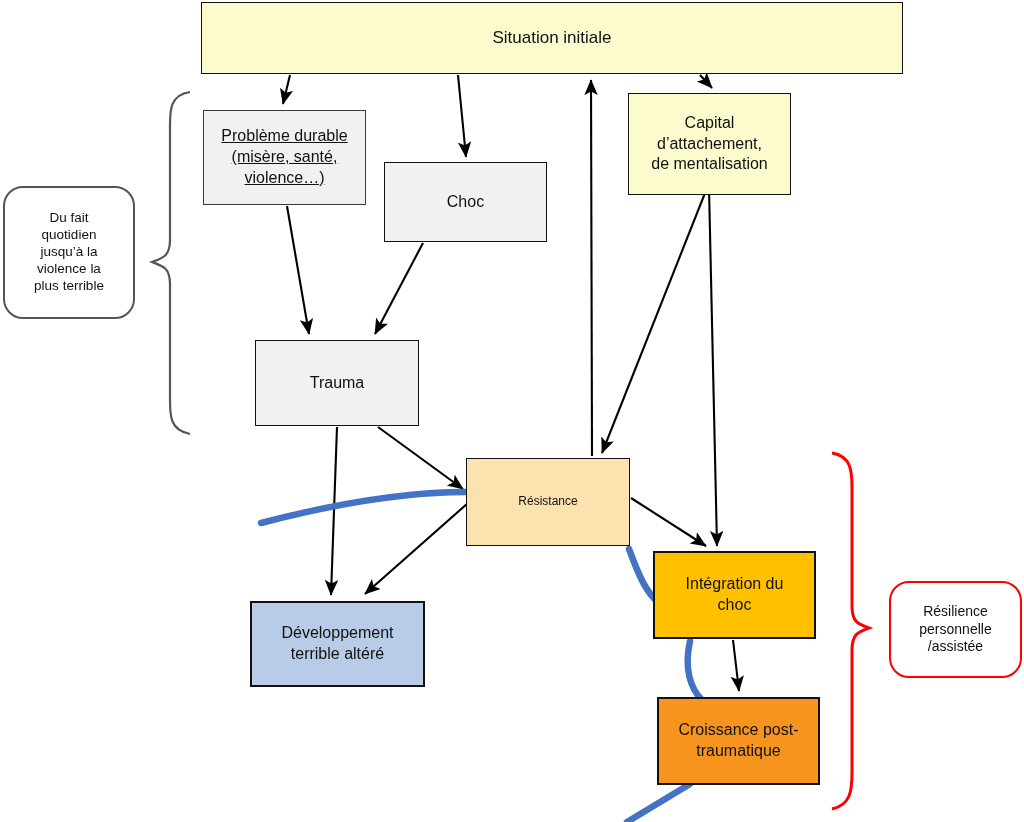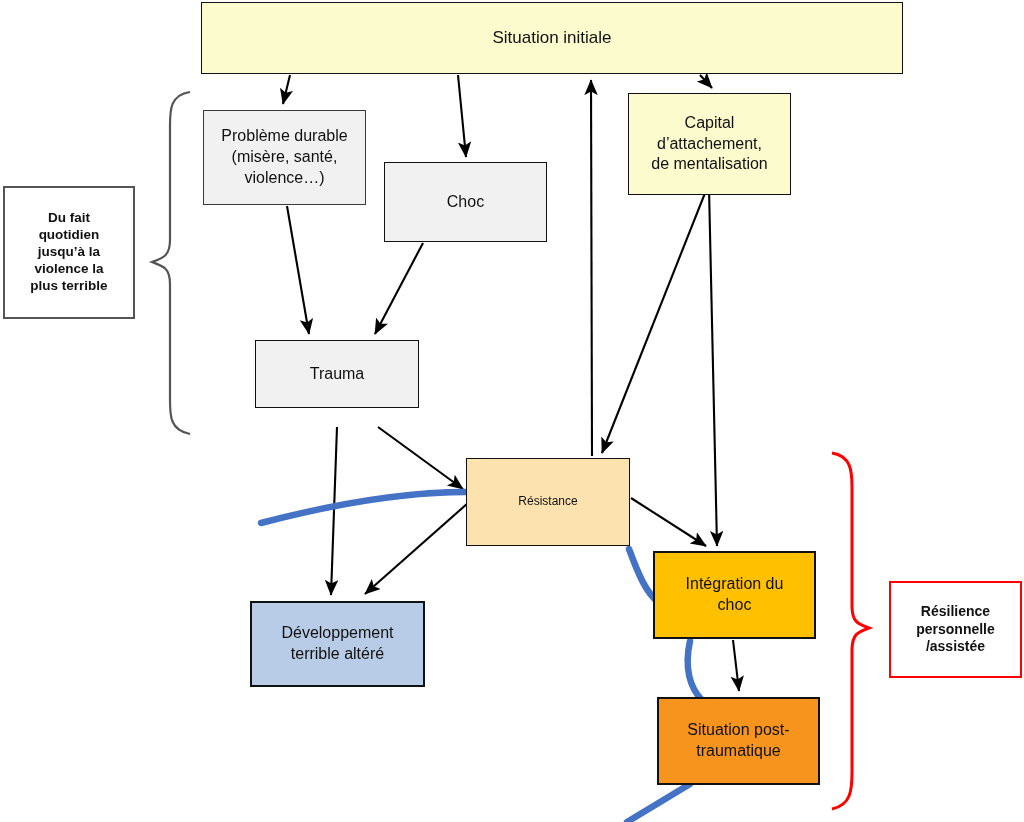--- a/index.html
+++ b/index.html
@@ -41,35 +41,36 @@
     left: 201px; top: 2px; width: 702px; height: 72px;
     background: #FCFBCD;
     border: 1.6px solid #111111;
     font-size: 17px;
   }
   .n-probleme {
     left: 203px; top: 110px; width: 163px; height: 95px;
     background: #F1F1F1;
     border: 1.6px solid #3A3A3A;
     font-size: 16px;
+    text-decoration: underline;
   }
   .n-choc {
     left: 384px; top: 162px; width: 163px; height: 80px;
     background: #F1F1F1;
     border: 1.8px solid #111111;
     font-size: 16px;
   }
   .n-capital {
     left: 628px; top: 93px; width: 163px; height: 102px;
     background: #FCFBCD;
     border: 1.6px solid #111111;
     font-size: 16px;
   }
   .n-trauma {
-    left: 255px; top: 340px; width: 164px; height: 68px;
+    left: 255px; top: 340px; width: 164px; height: 86px;
     background: #F1F1F1;
     border: 1.8px solid #111111;
     font-size: 16px;
   }
   .n-resistance {
     left: 466px; top: 458px; width: 164px; height: 88px;
     background: #FCE2AE;
     border: 1.8px solid #111111;
     font-size: 12px;
   }
@@ -93,23 +94,24 @@
   }
   
   .annot {
     position: absolute;
     box-sizing: border-box;
     display: flex;
     align-items: center;
     justify-content: center;
     text-align: center;
     white-space: pre-line;
-    font-weight: bold;
+    font-weight: normal;
     line-height: 1.25;
     z-index: 6;
+    border-radius: 20px;
   }
   .a-quotidien {
     left: 3px; top: 186px; width: 132px; height: 133px;
     background: #ffffff;
     border: 2px solid #555555;
     color: #111111;
     font-size: 13.5px;
   }
   .a-resilience {
     left: 889px; top: 581px; width: 133px; height: 97px;
@@ -216,21 +218,21 @@
     <span>Développement
 terrible altéré</span>
   </div>
 
   <div class="node n-integration">
     <span>Intégration du
 choc</span>
   </div>
 
   <div class="node n-croissance">
-    <span>Situation post-
+    <span>Croissance post-
 traumatique</span>
   </div>
 
   <div class="annot a-quotidien">
     <span>Du fait
 quotidien
 jusqu’à la
 violence la
 plus terrible</span>
   </div>

